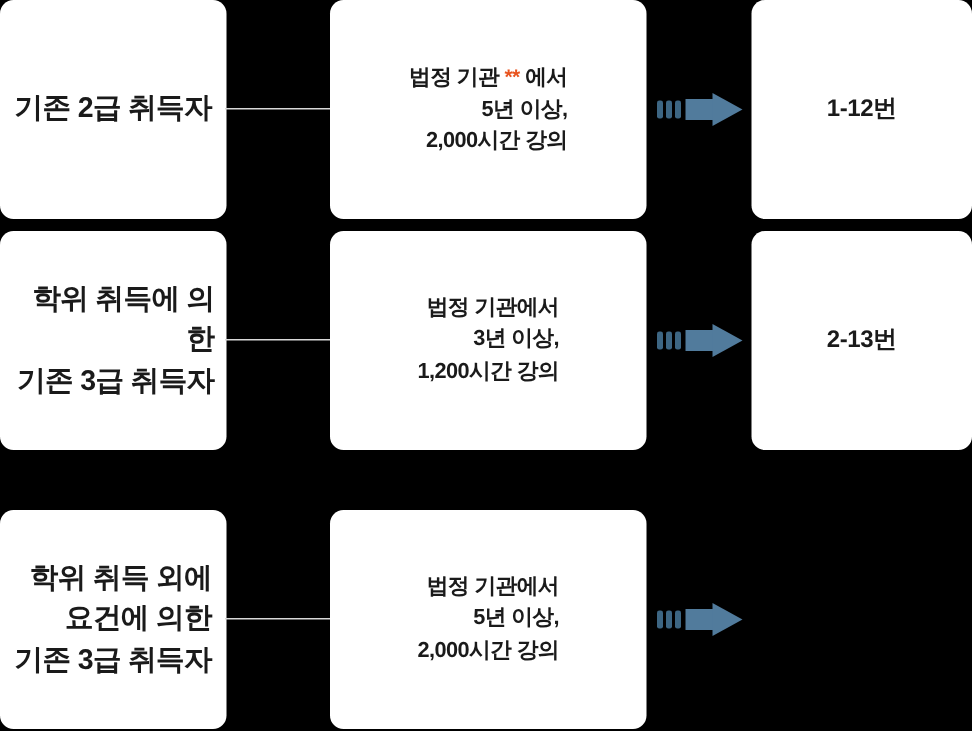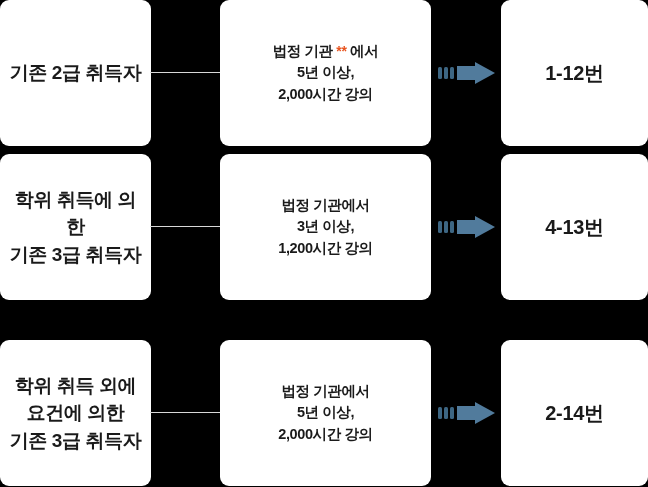--- a/index.html
+++ b/index.html
@@ -34,21 +34,21 @@
   
   .card {
     position: absolute;
     top: 0;
     background: #ffffff;
     border-radius: 9px;
     box-sizing: border-box;
     display: flex;
     align-items: center;
     justify-content: center;
-    text-align: center;
+    text-align: right;
     color: #1a1a1a;
     line-height: 1.45;
     padding: 6px 8px;
   }
 
   .card.col-left {
     left: 0px;
     width: 151px;
     height: 146px;
     font-size: 19px;
@@ -60,21 +60,21 @@
     width: 211px;
     height: 146px;
     font-size: 14.5px;
     font-weight: 700;
     letter-spacing: -0.4px;
   }
   .card.col-right {
     left: 501px;
     width: 147px;
     height: 146px;
-    font-size: 20px;
+    font-size: 16px;
     font-weight: 600;
     letter-spacing: -0.3px;
   }
 
   .card-text {
     white-space: pre-line;
     display: block;
   }
 
   .asterisk {
@@ -181,21 +181,21 @@
 
     <div class="arrow-group">
       <span class="arrow-dash d1"></span>
       <span class="arrow-dash d2"></span>
       <span class="arrow-dash d3"></span>
       <span class="arrow-shaft"></span>
       <span class="arrow-head"></span>
     </div>
 
     <div class="card col-right">
-      <span class="card-text">4-13번</span>
+      <span class="card-text">2-13번</span>
     </div>
   </div>
 
   <div class="row row-2">
 
     <div class="card col-left">
       <span class="card-text">학위 취득 외에
 요건에 의한
 기존 3급 취득자</span>
     </div>
@@ -209,18 +209,15 @@
     </div>
 
     <div class="arrow-group">
       <span class="arrow-dash d1"></span>
       <span class="arrow-dash d2"></span>
       <span class="arrow-dash d3"></span>
       <span class="arrow-shaft"></span>
       <span class="arrow-head"></span>
     </div>
 
-    <div class="card col-right">
-      <span class="card-text">2-14번</span>
-    </div>
   </div>
 
 </div>
 
 </body></html>

